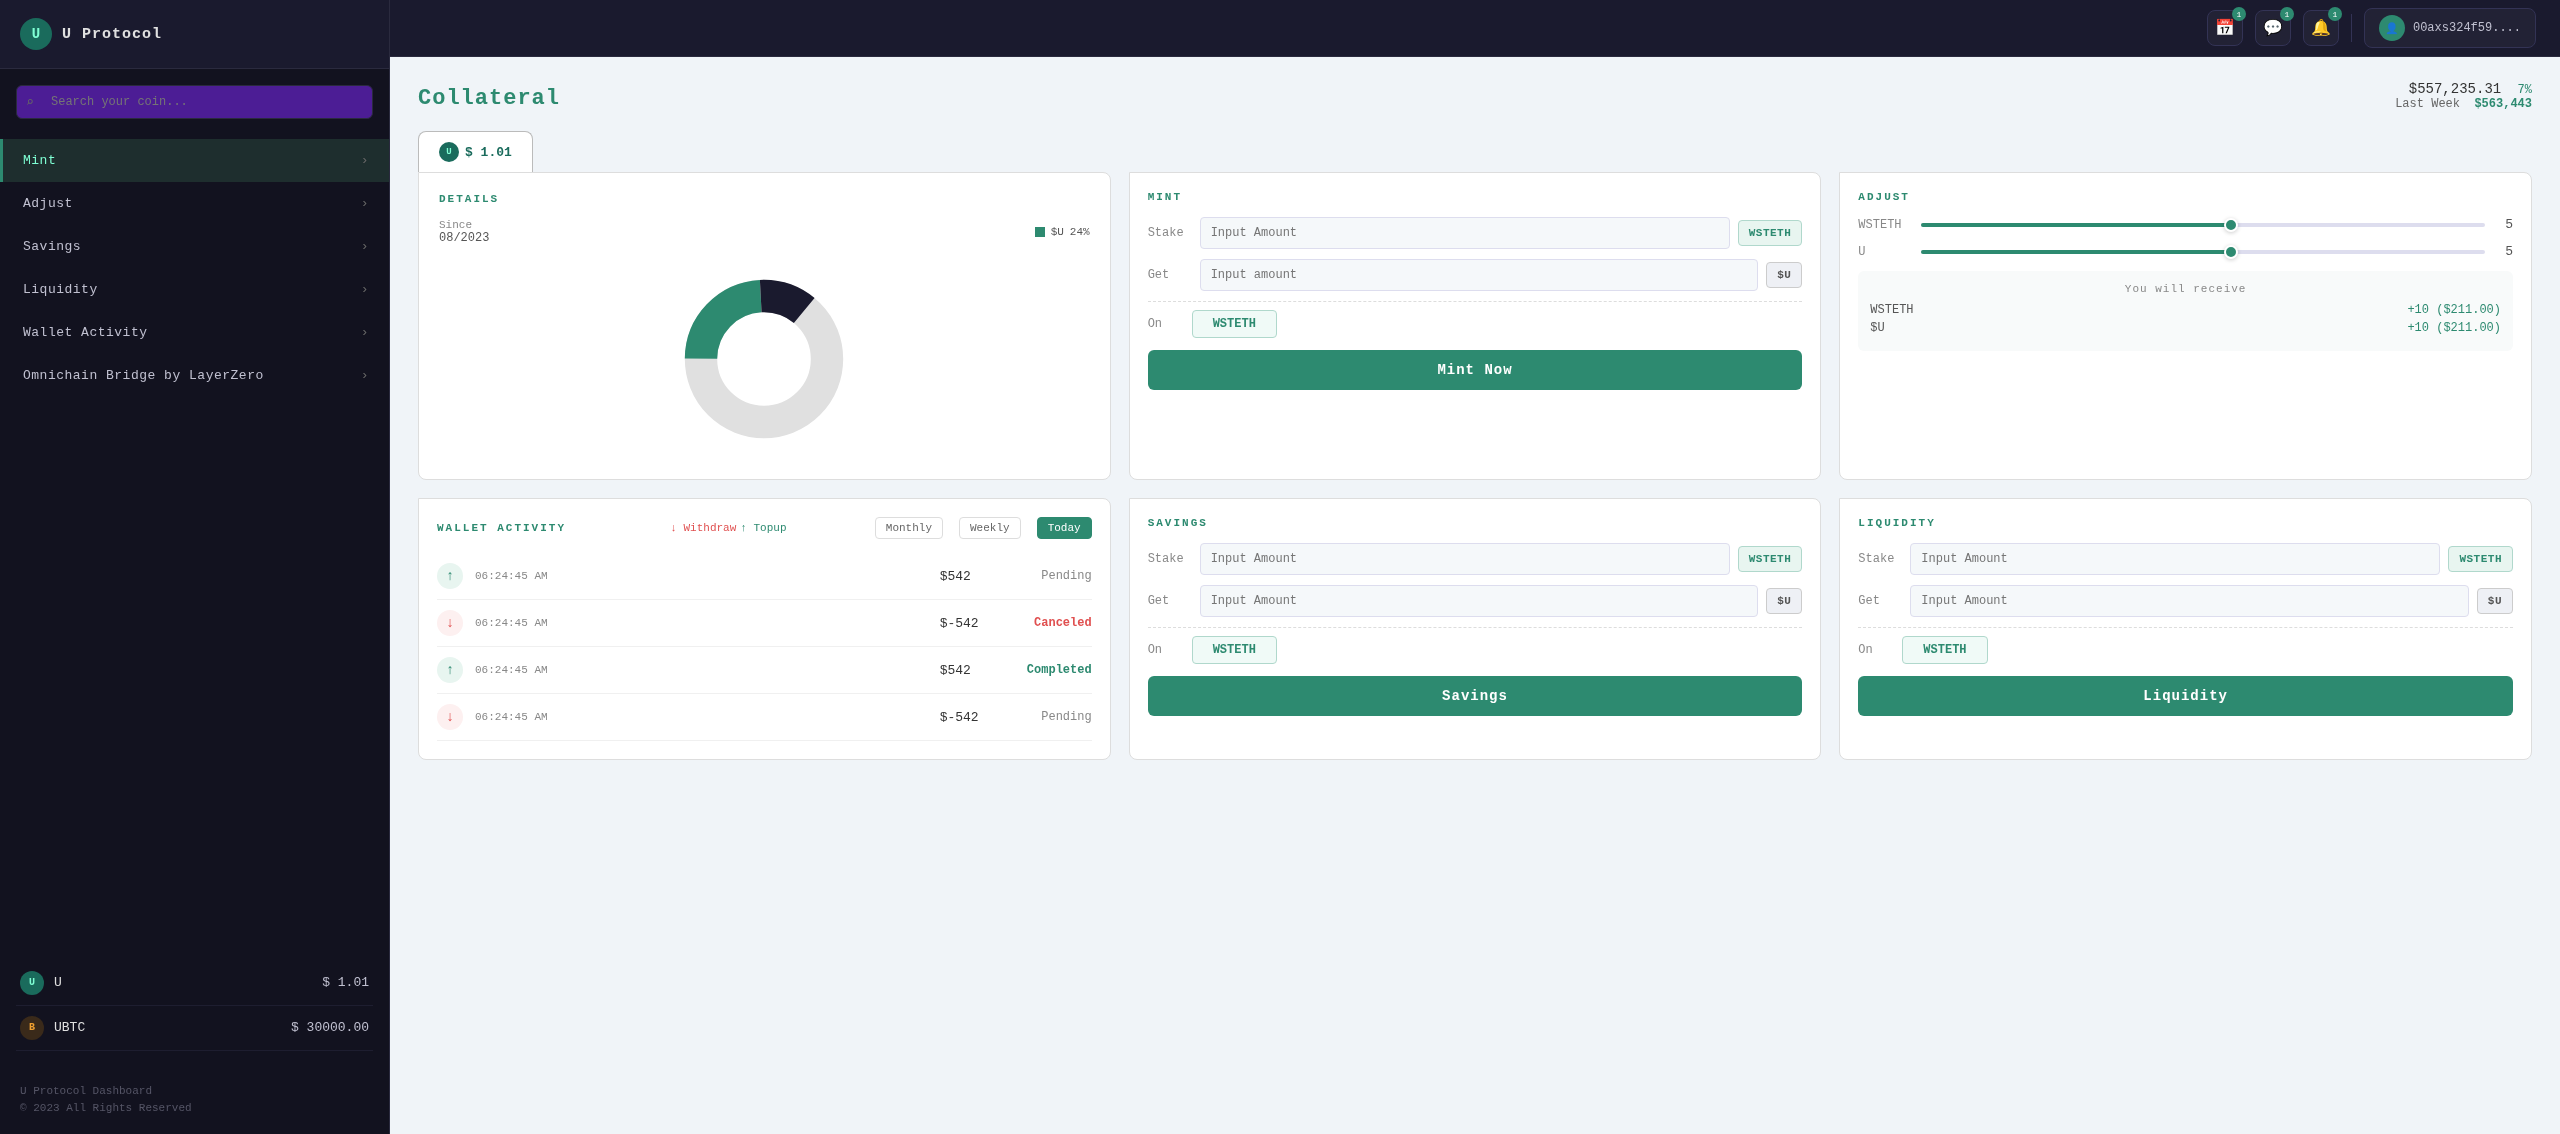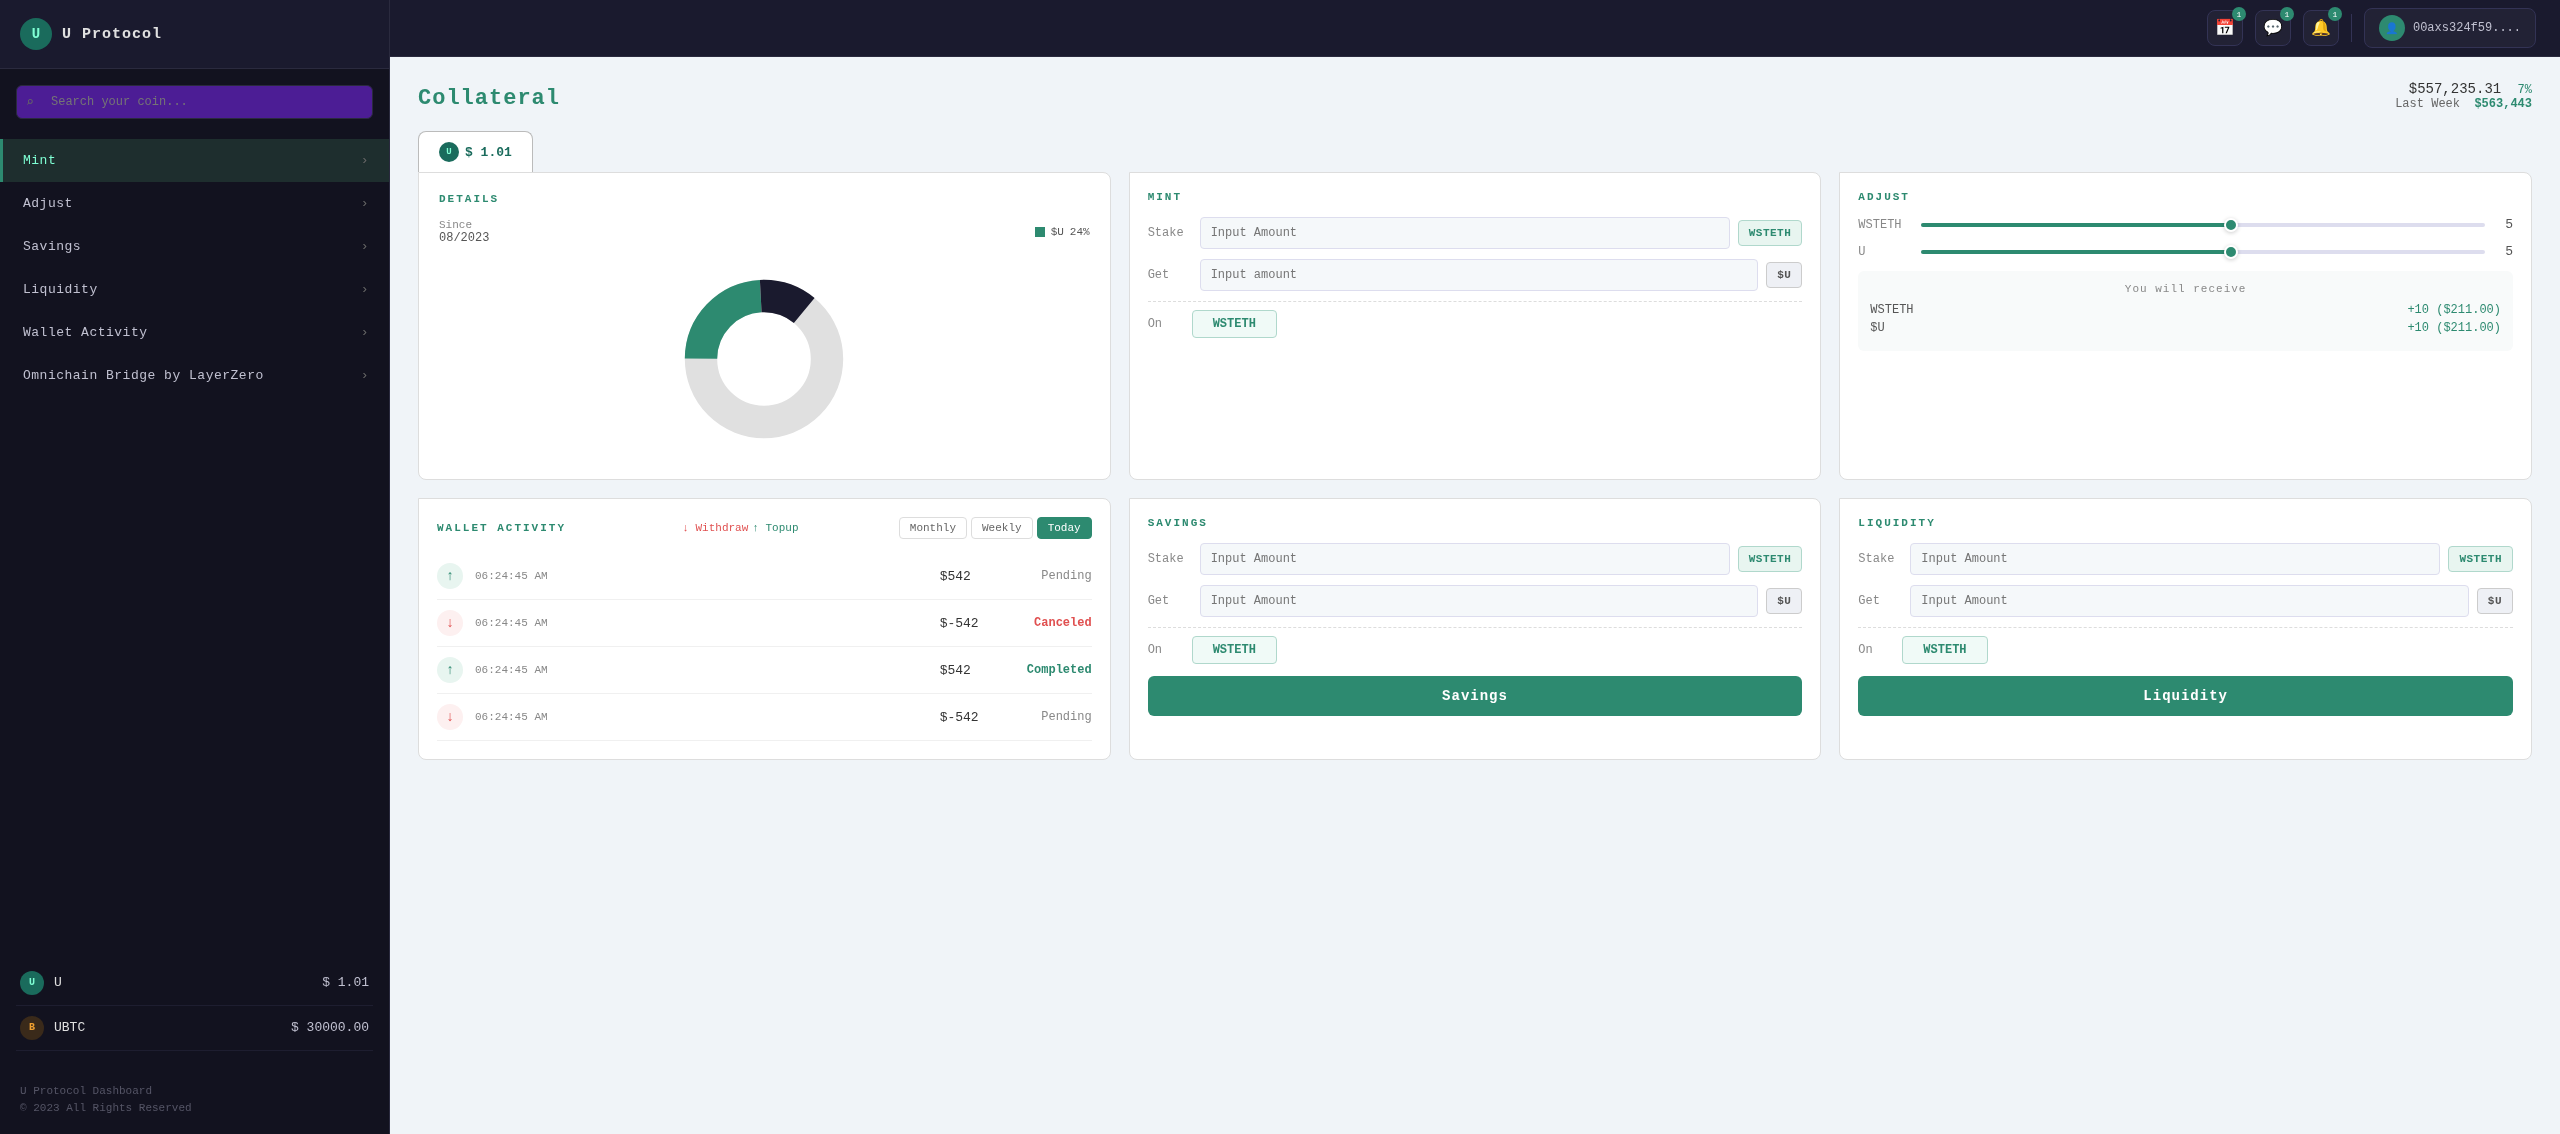--- a/index.html
+++ b/index.html
@@ -463,21 +463,21 @@
     .activity-legend {
       display: flex;
       gap: 4px;
       font-size: 11px;
       color: #888;
     }
     .activity-legend .down-icon { color: #e05050; margin-left: 16px; }
     .activity-legend .up-icon { color: #2d8a70; }
     .filter-row {
       display: flex;
-      gap: 4px;
+      gap: 16px;
       align-items: center;
     }
     .filter-btn {
       padding: 4px 10px;
       border: 1px solid #ddd;
       border-radius: 4px;
       background: white;
       font-family: 'Courier New', monospace;
       font-size: 11px;
       cursor: pointer;
@@ -669,20 +669,21 @@
           <span class="token-badge token-badge-u">$U</span>
         </div>
 
         <hr class="divider-h">
 
         <div class="on-row">
           <span class="on-label">On</span>
           <span class="on-value">WSTETH</span>
         </div>
 
+        <button class="action-btn">Mint Now</button>
       </div>
 
       <div class="panel adjust-panel">
         <div class="panel-title">ADJUST</div>
 
         <div class="slider-row">
           <span class="slider-label">WSTETH</span>
           <div class="slider-track">
             <div class="slider-fill" style="width: 55%"></div>
             <div class="slider-thumb" style="left: 55%"></div>

